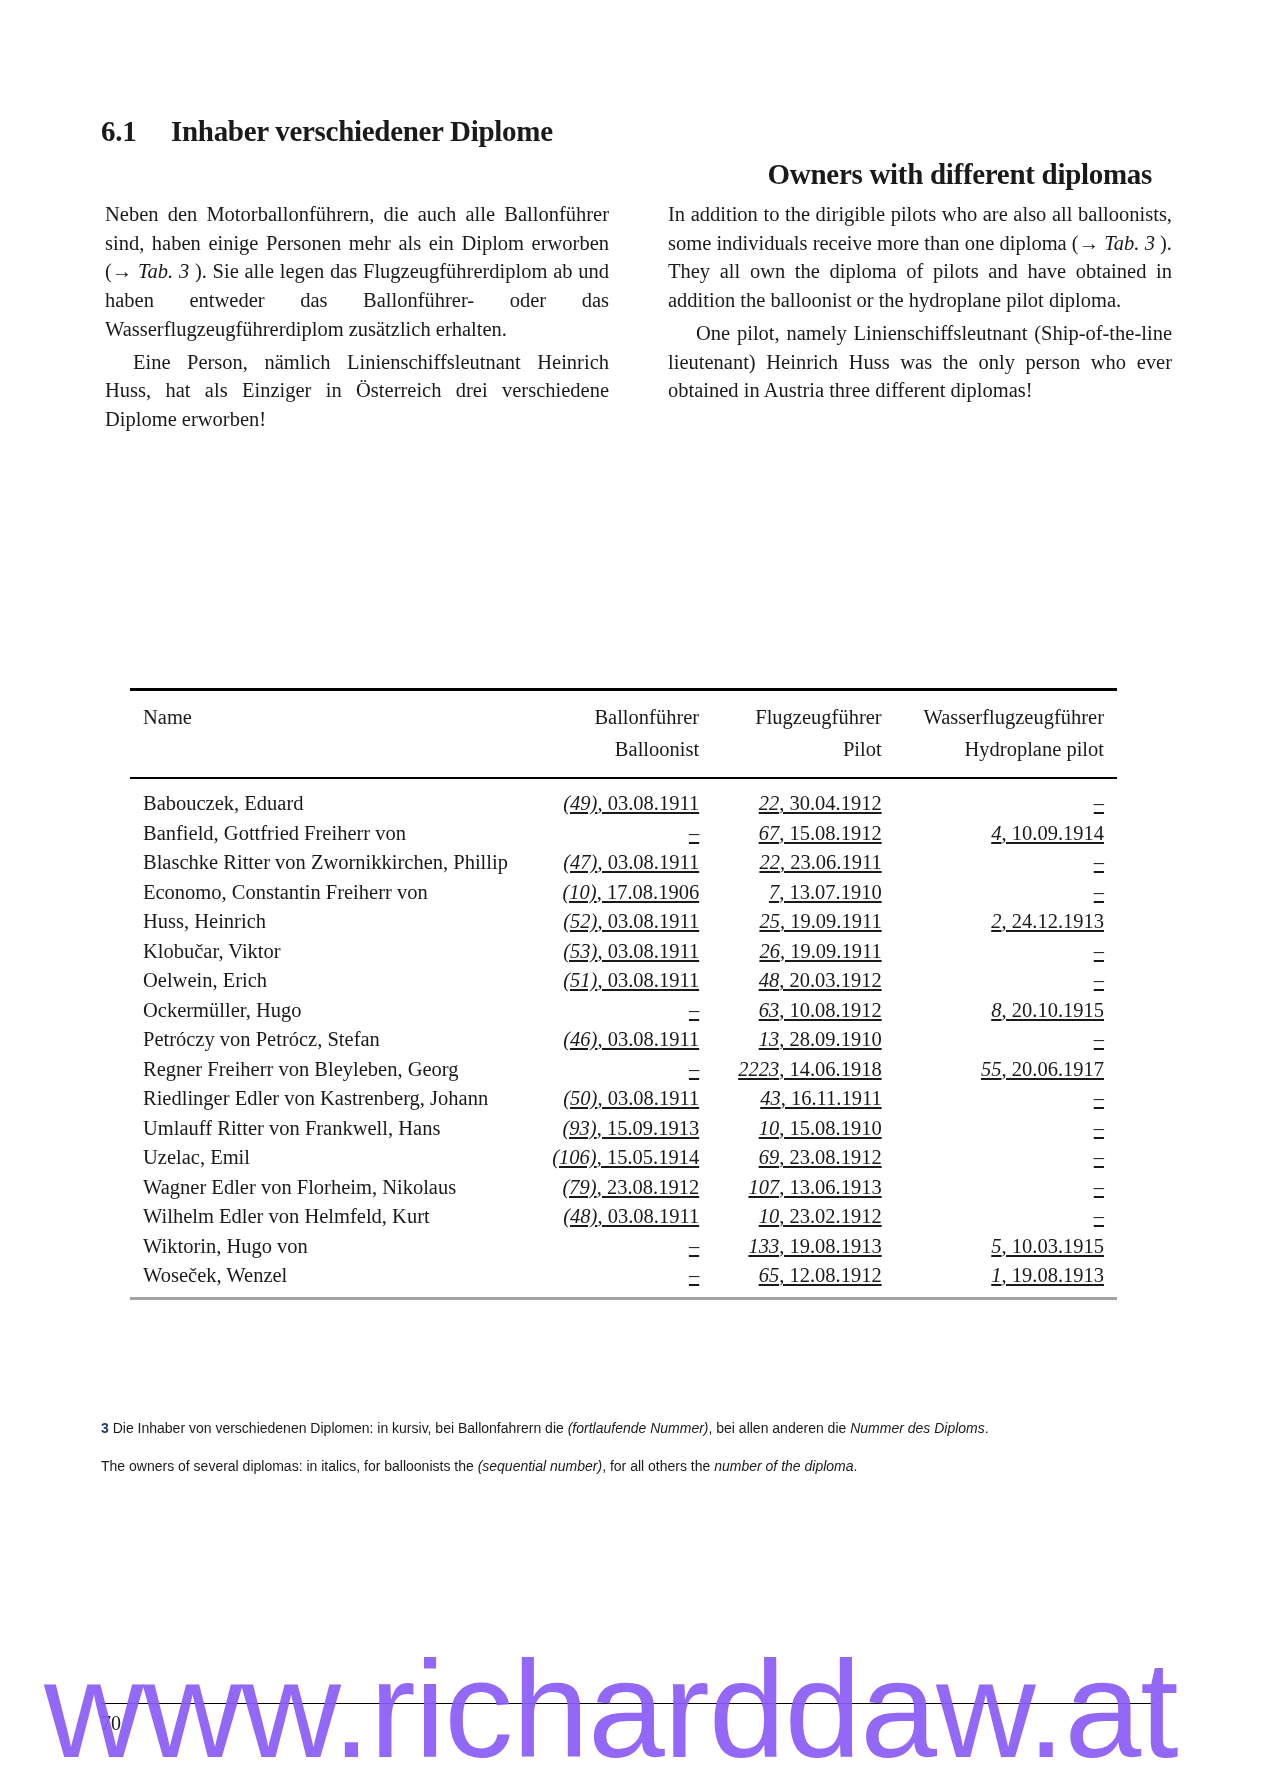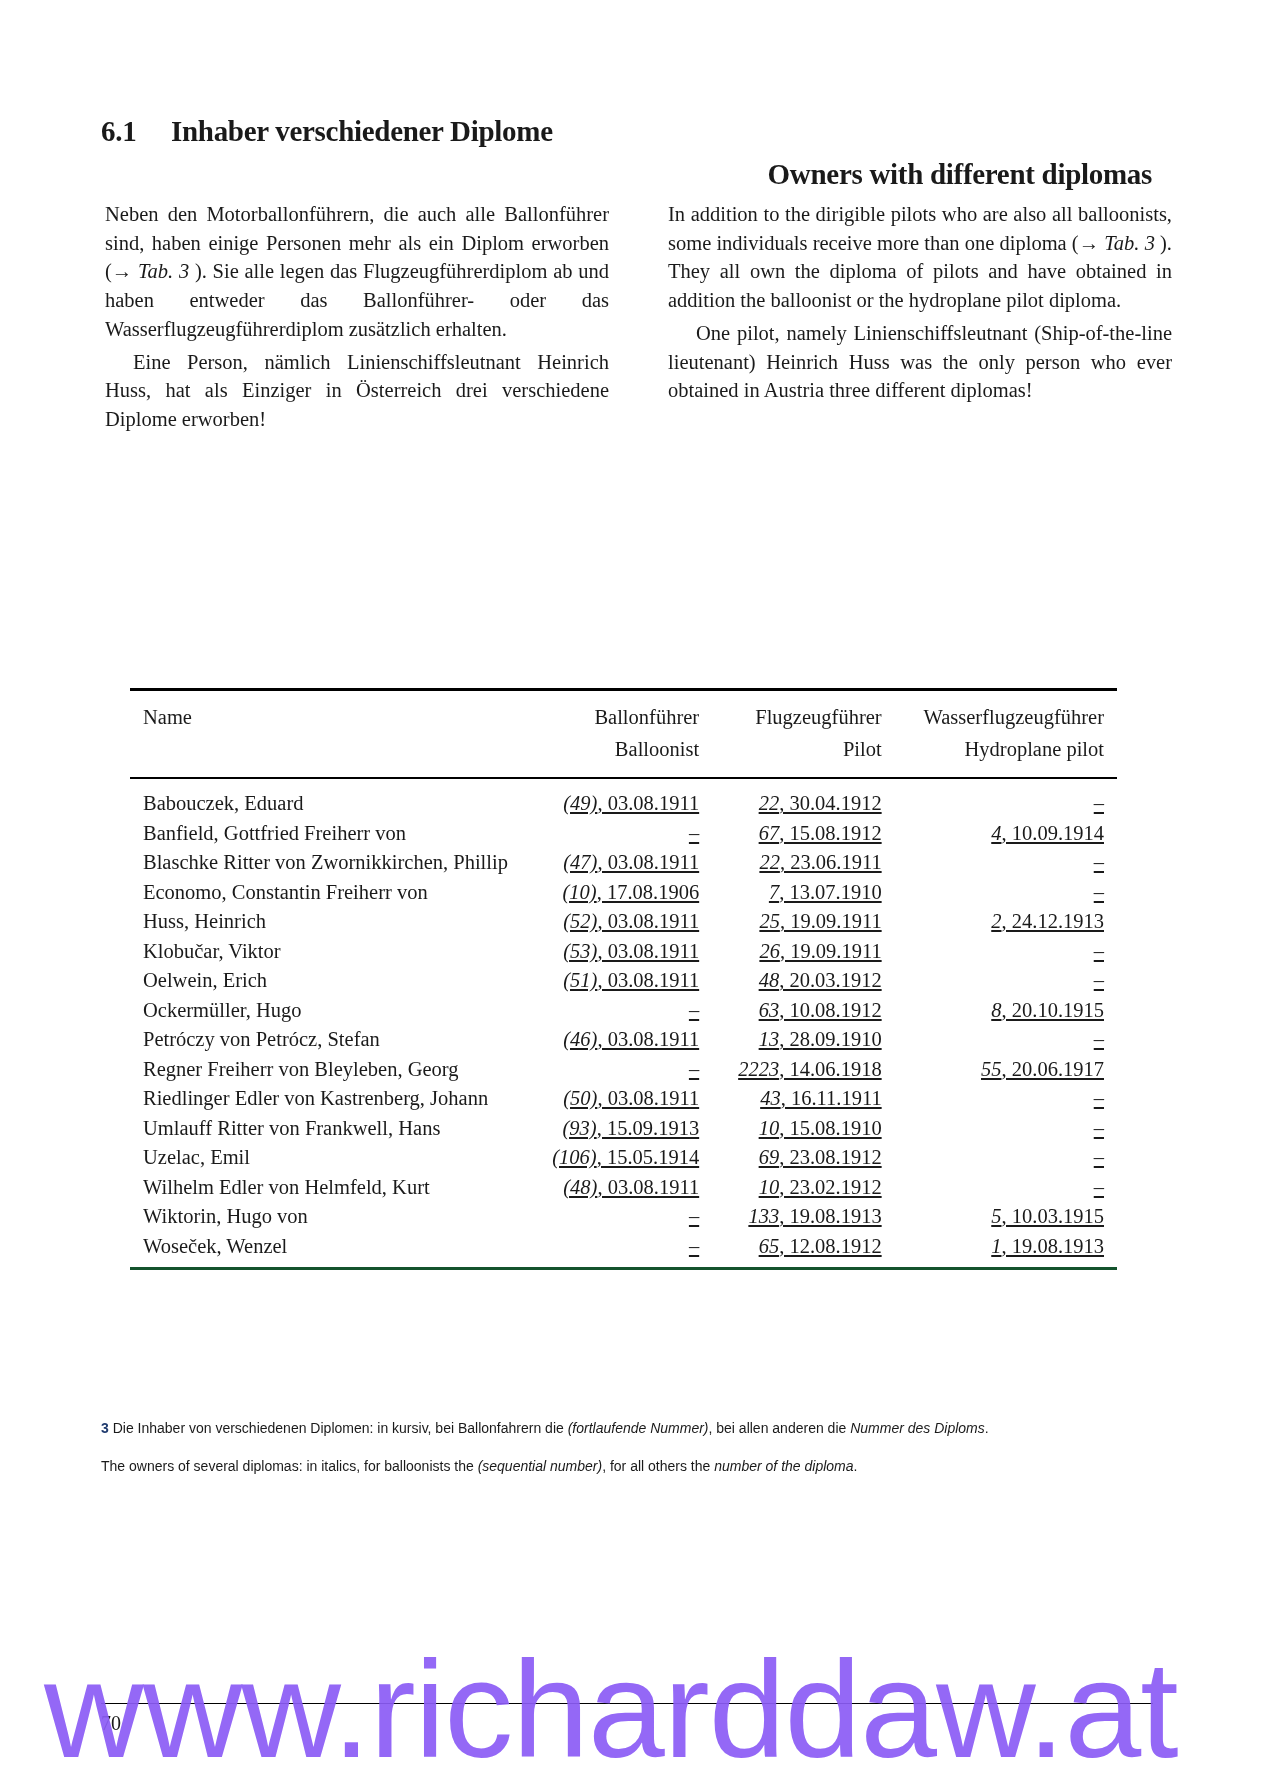--- a/index.html
+++ b/index.html
@@ -25,21 +25,21 @@
     text-align: justify;
   }
   .col p { margin: 4px; }
   .col p + p { text-indent: 28px; }
   .col-de { left: 101px; }
   .col-en { left: 664px; }
   .col i { font-style: italic; }
 
   .table-wrap {
     position: absolute; left: 130px; top: 688px; width: 987px;
-    border-top: 3px solid #000; border-bottom: 3px solid #14532d;
+    border-top: 3px solid #000; border-bottom: 3px solid #a3a3a3;
   }
   table {
     width: 100%; border-collapse: collapse;
     font-family: "Liberation Serif", serif; font-size: 20.5px;
   }
   thead tr { border-bottom: 2.5px solid #000; }
   th { font-weight: normal; padding: 10px 13px 12px; line-height: 32px; vertical-align: top; }
   th.name { text-align: left; }
   th.r { text-align: right; }
   td { padding: 0 13px; line-height: 29.5px; vertical-align: top; }
@@ -171,20 +171,26 @@
           <td class="r"><i>10</i><span>, 15.08.1910</span></td>
           <td class="r"><i></i><span>–</span></td>
         </tr>
         <tr>
           <td class="name"><span>Uzelac, Emil</span></td>
           <td class="r"><i>(106)</i><span>, 15.05.1914</span></td>
           <td class="r"><i>69</i><span>, 23.08.1912</span></td>
           <td class="r"><i></i><span>–</span></td>
         </tr>
         <tr>
+          <td class="name"><span>Wagner Edler von Florheim, Nikolaus</span></td>
+          <td class="r"><i>(79)</i><span>, 23.08.1912</span></td>
+          <td class="r"><i>107</i><span>, 13.06.1913</span></td>
+          <td class="r"><i></i><span>–</span></td>
+        </tr>
+        <tr>
           <td class="name"><span>Wilhelm Edler von Helmfeld, Kurt</span></td>
           <td class="r"><i>(48)</i><span>, 03.08.1911</span></td>
           <td class="r"><i>10</i><span>, 23.02.1912</span></td>
           <td class="r"><i></i><span>–</span></td>
         </tr>
         <tr>
           <td class="name"><span>Wiktorin, Hugo von</span></td>
           <td class="r"><i></i><span>–</span></td>
           <td class="r"><i>133</i><span>, 19.08.1913</span></td>
           <td class="r"><i>5</i><span>, 10.03.1915</span></td>

